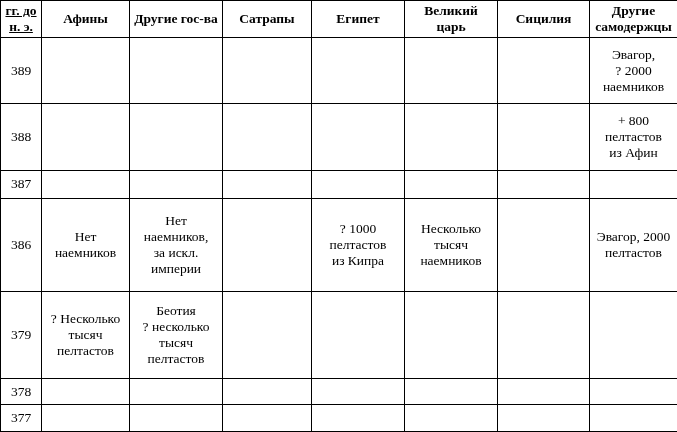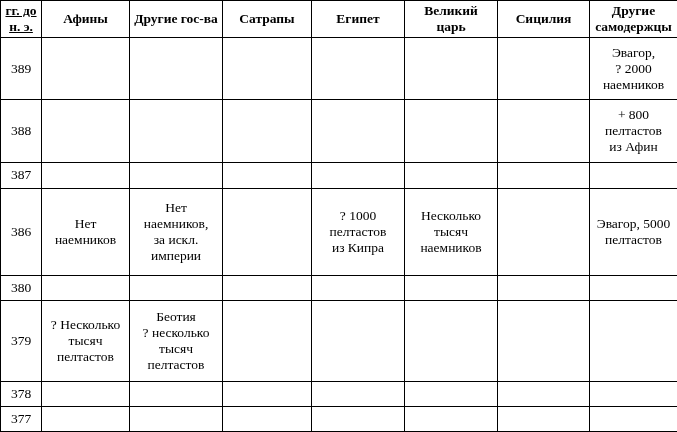--- a/index.html
+++ b/index.html
@@ -168,33 +168,23 @@
             <span class="line">пелтастов</span>
             <span class="line">из Кипра</span>
           </td>
         <td class="cell-body">
             <span class="line">Несколько</span>
             <span class="line">тысяч</span>
             <span class="line">наемников</span>
           </td>
         <td class="cell-body"></td>
         <td class="cell-body">
-            <span class="line">Эвагор, 5000</span>
-            <span class="line">пелтастов</span>
-          </td>
-      </tr>
-      <tr class="r-380">
-        <td class="cell-year">380</td>
-        <td class="cell-body"></td>
-        <td class="cell-body"></td>
-        <td class="cell-body"></td>
-        <td class="cell-body"></td>
-        <td class="cell-body"></td>
-        <td class="cell-body"></td>
-        <td class="cell-body"></td>
+            <span class="line">Эвагор, 2000</span>
+            <span class="line">пелтастов</span>
+          </td>
       </tr>
       <tr class="r-379">
         <td class="cell-year">379</td>
         <td class="cell-body">
             <span class="line">? Несколько</span>
             <span class="line">тысяч</span>
             <span class="line">пелтастов</span>
           </td>
         <td class="cell-body">
             <span class="line">Беотия</span>

